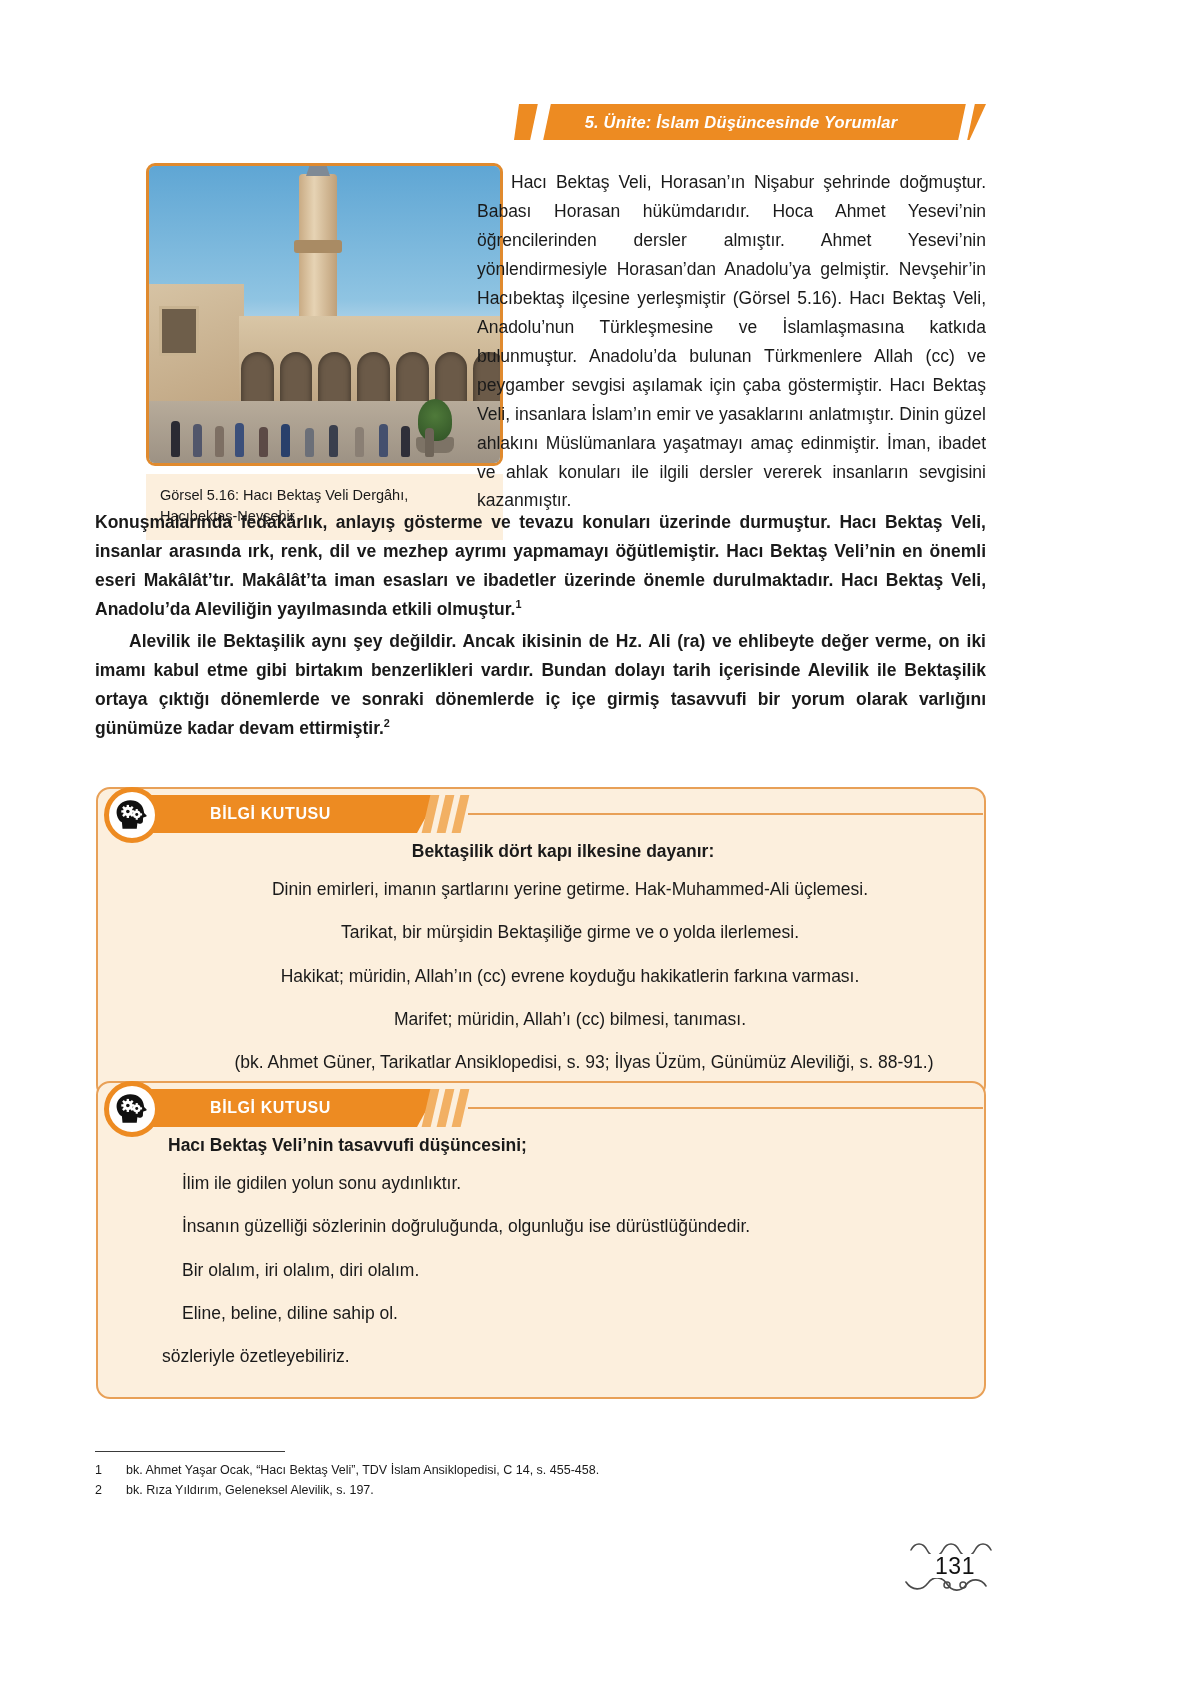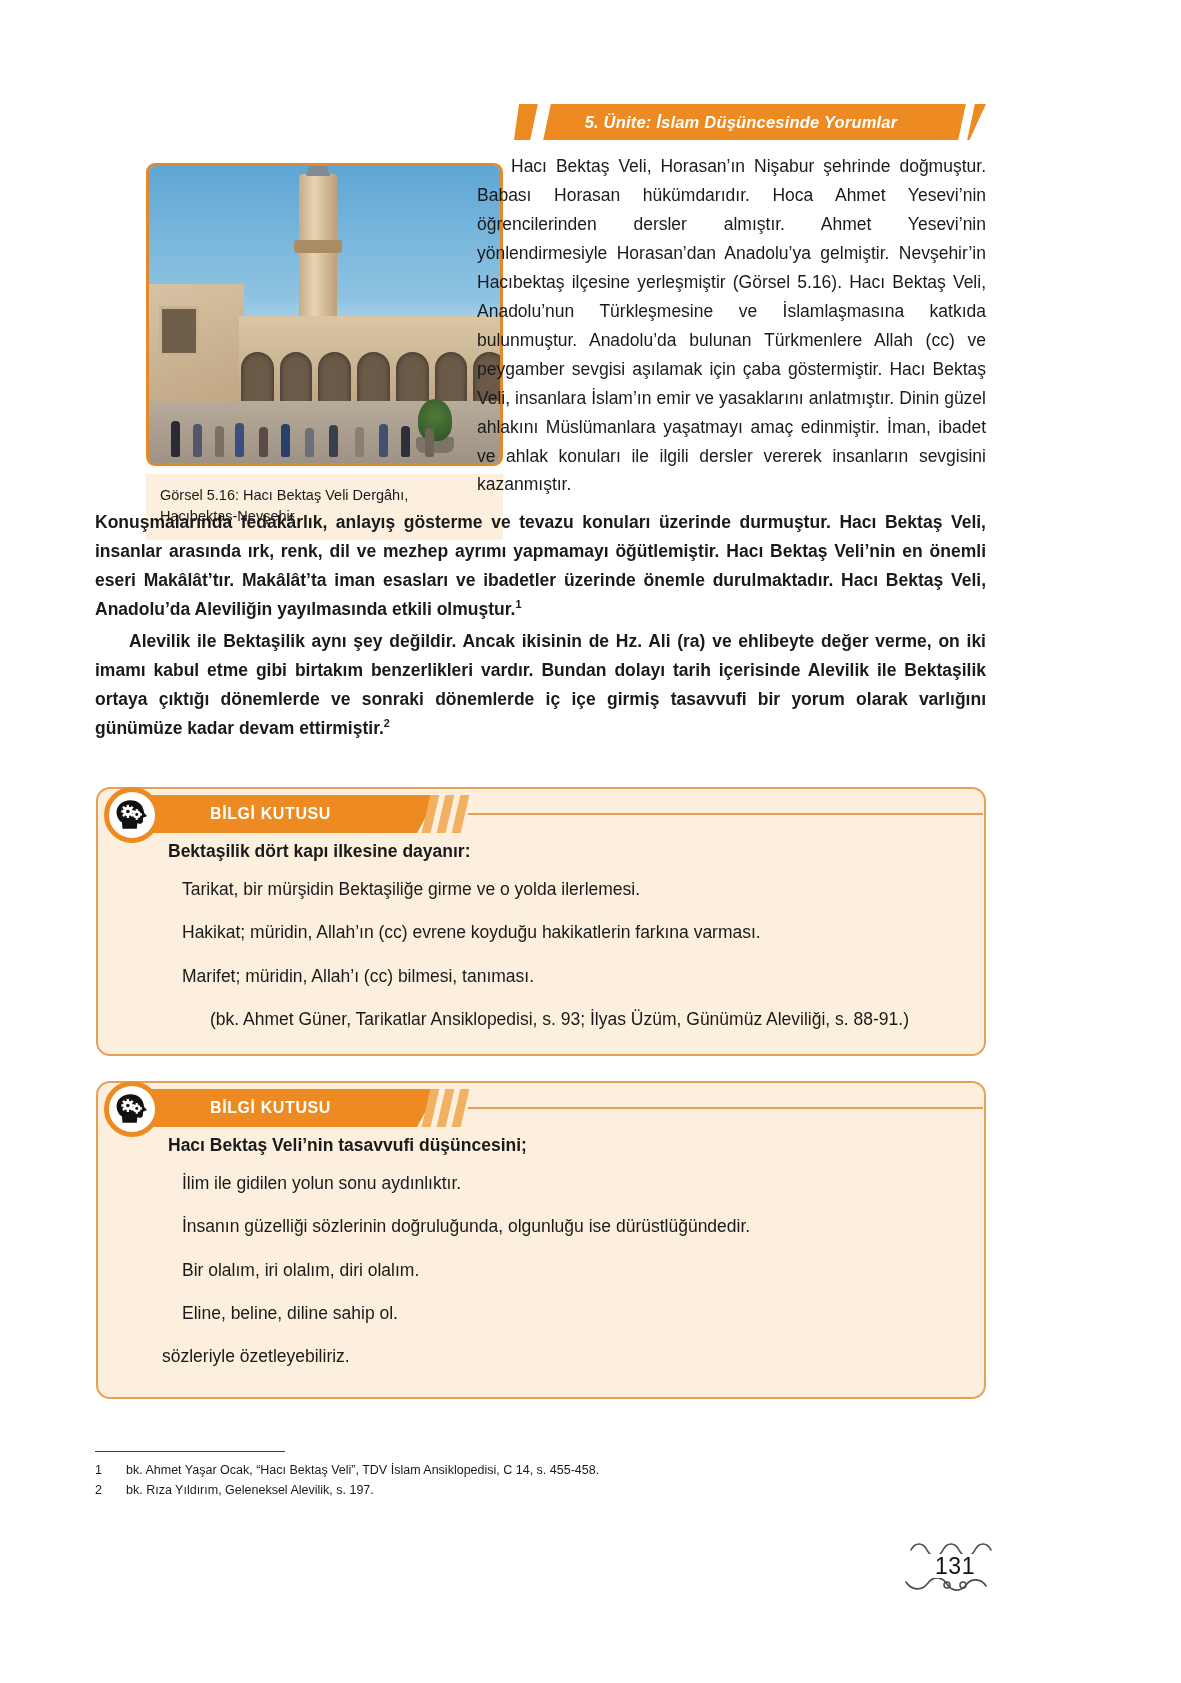--- a/index.html
+++ b/index.html
@@ -146,21 +146,21 @@
     background: #FCEFDD;
     padding: 11px 14px 13px 14px;
     font-size: 14.5px;
     line-height: 1.45;
     color: #1a1a1a;
   }
 
   
   .col-right {
     position: absolute;
-    top: 152px;
+    top: 168px;
     left: 477px;
     width: 509px;
     font-size: 17.5px;
     line-height: 1.655;
     text-align: justify;
     text-justify: inter-word;
     hyphens: manual;
   }
   .col-right p { text-indent: 34px; }
 
@@ -185,21 +185,21 @@
   .infobox.box1 { top: 787px; }
   .infobox.box2 { top: 1081px; }
 
   .ib-body {
     border: 2px solid #E8A057;
     border-radius: 14px;
     background: #FCEFDD;
     padding: 52px 26px 22px 26px;
     position: relative;
   }
-  .infobox.box1 .ib-body { min-height: 268px; }
+  .infobox.box1 .ib-body { min-height: 268px; text-align: center; }
   .infobox.box2 .ib-body { min-height: 272px; }
 
   .ib-header {
     position: absolute;
     top: 0; left: 0;
     width: 100%;
     height: 52px;
     z-index: 3;
     pointer-events: none;
   }
@@ -365,20 +365,21 @@
     <p><span>Konuşmalarında fedakârlık, anlayış gösterme ve tevazu konuları üzerinde durmuştur. Hacı Bektaş Veli, insanlar arasında ırk, renk, dil ve mezhep ayrımı yapmamayı öğütlemiştir. Hacı Bektaş Veli’nin en önemli eseri Makâlât’tır. Makâlât’ta iman esasları ve ibadetler üzerinde önemle durulmaktadır. Hacı Bektaş Veli, Anadolu’da Aleviliğin yayılmasında etkili olmuştur.</span><sup>1</sup></p>
   </div>
 
   <div class="fullwidth p2">
     <p><span>Alevilik ile Bektaşilik aynı şey değildir. Ancak ikisinin de Hz. Ali (ra) ve ehlibeyte değer verme, on iki imamı kabul etme gibi birtakım benzerlikleri vardır. Bundan dolayı tarih içerisinde Alevilik ile Bektaşilik ortaya çıktığı dönemlerde ve sonraki dönemlerde iç içe girmiş tasavvufi bir yorum olarak varlığını günümüze kadar devam ettirmiştir.</span><sup>2</sup></p>
   </div>
 
   <section class="infobox box1">
     <div class="ib-body">
       <div class="ib-title">Bektaşilik dört kapı ilkesine dayanır:</div>
+      <p class="ib-item">Dinin emirleri, imanın şartlarını yerine getirme. Hak-Muhammed-Ali üçlemesi.</p>
       <p class="ib-item">Tarikat, bir mürşidin Bektaşiliğe girme ve o yolda ilerlemesi.</p>
       <p class="ib-item">Hakikat; müridin, Allah’ın (cc) evrene koyduğu hakikatlerin farkına varması.</p>
       <p class="ib-item">Marifet; müridin, Allah’ı (cc) bilmesi, tanıması.</p>
       <p class="ib-source left">(bk. Ahmet Güner, Tarikatlar Ansiklopedisi, s. 93; İlyas Üzüm, Günümüz Aleviliği, s. 88-91.)</p>
     </div>
     <div class="ib-header">
       <div class="ib-bar">
         <span class="ib-bar-label">BİLGİ KUTUSU</span>
       </div>
       <div class="ib-chev c1"></div>

